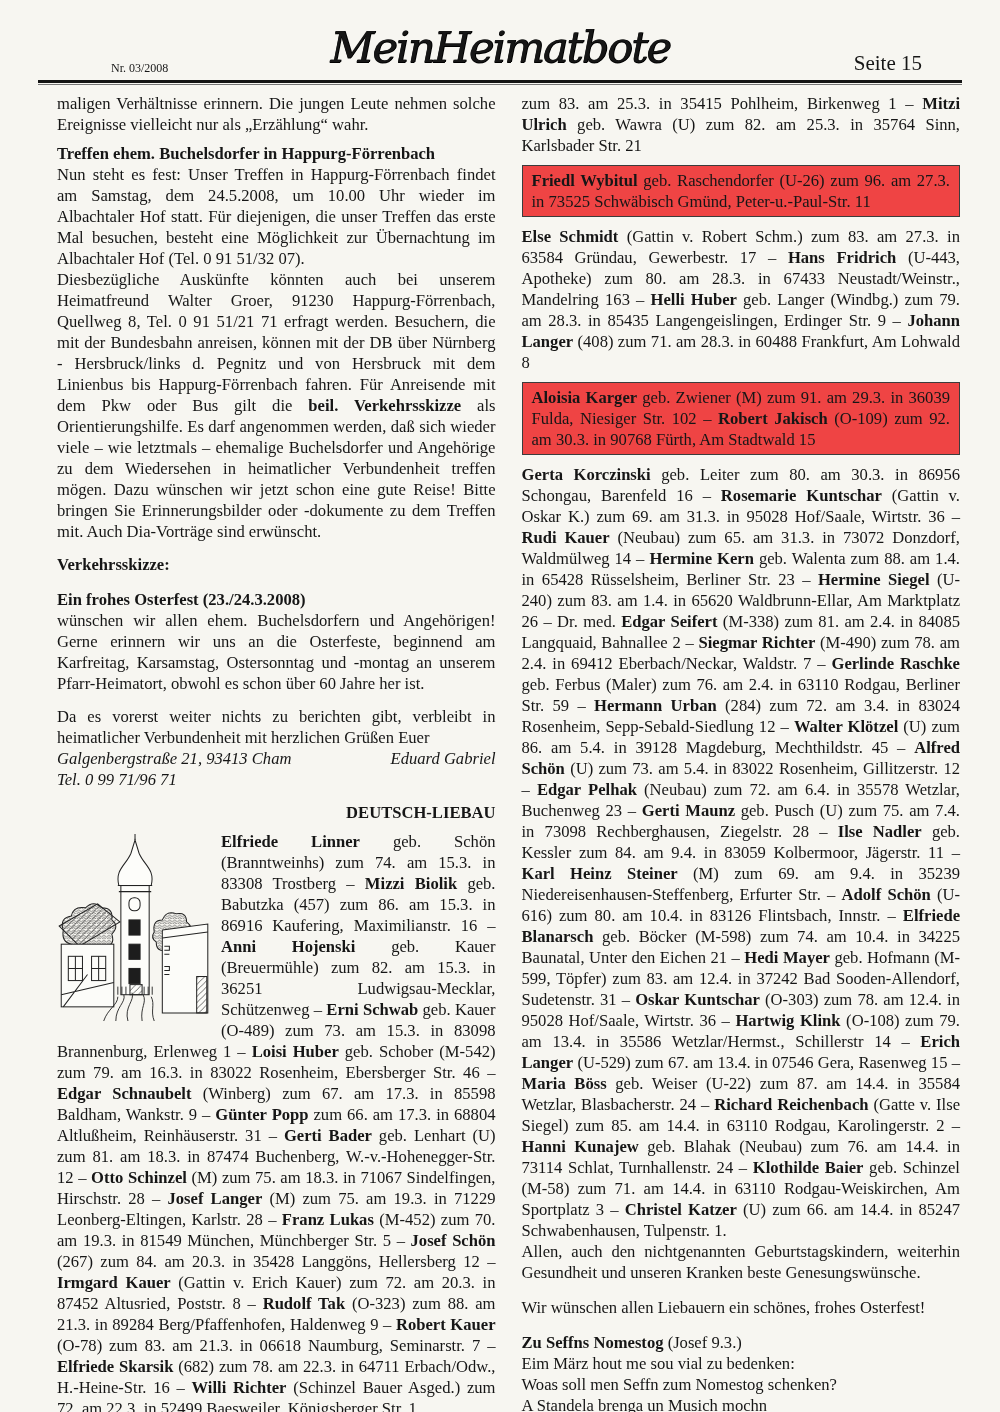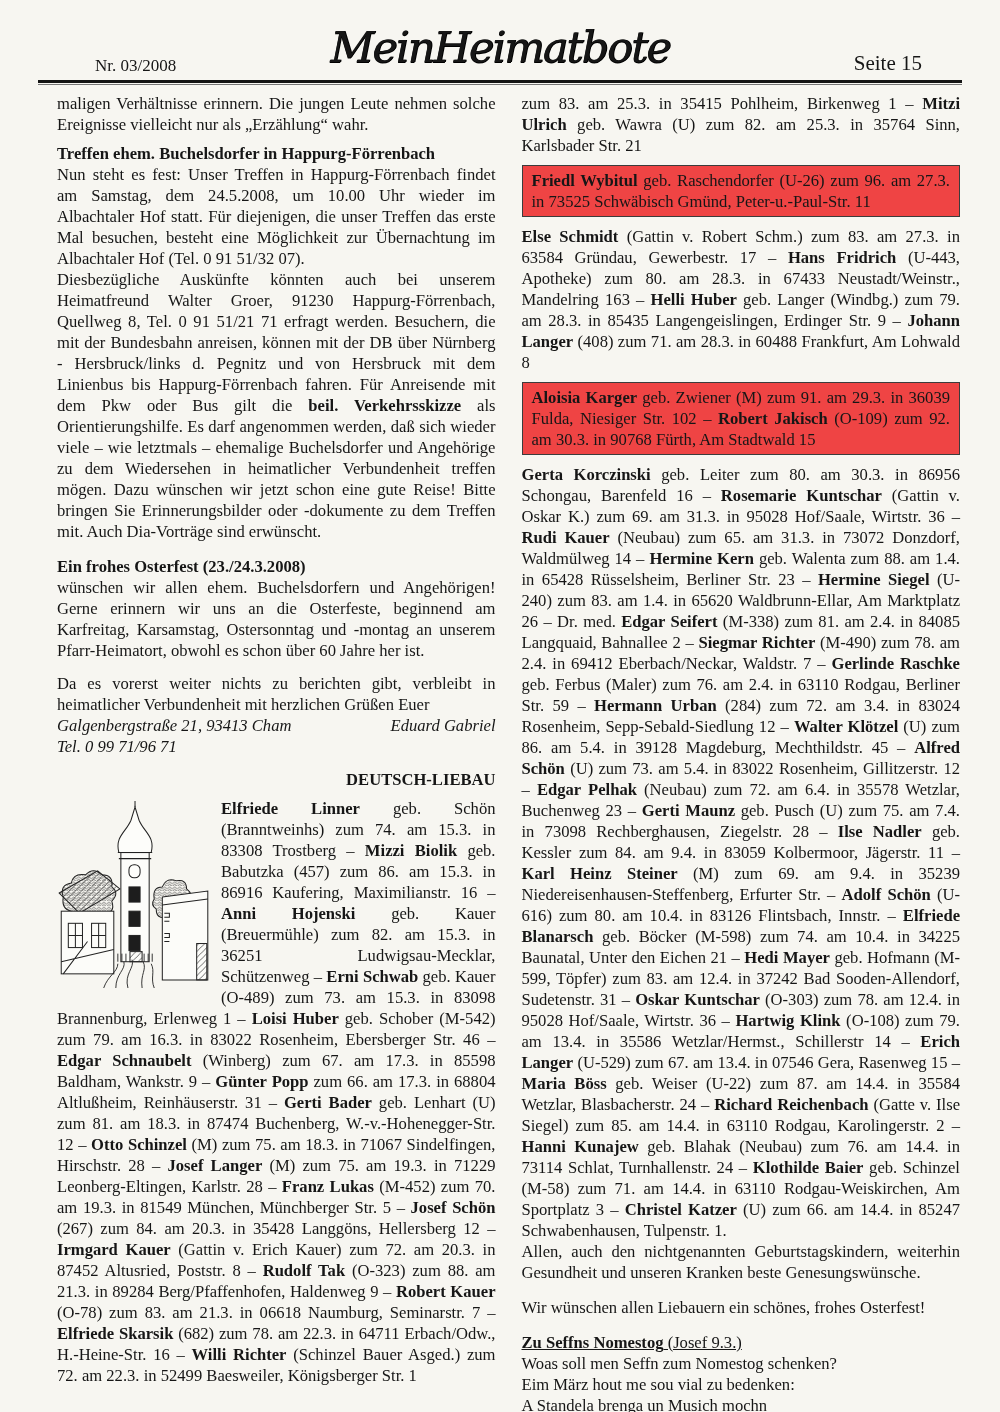--- a/index.html
+++ b/index.html
@@ -8,21 +8,21 @@
     width:1000px;height:1412px;
     margin:0 auto;
     background:#f7f6f1;
     color:#161616;
     font-family:"Liberation Serif","DejaVu Serif",serif;
     overflow:hidden;
     box-sizing:border-box;
   }
   
   .hdr{position:relative;height:80px;margin:0 38px 0 38px;}
-  .issue{position:absolute;left:57px;bottom:4px;font-size:17px;}
+  .issue{position:absolute;left:73px;bottom:4px;font-size:12px;}
   .pageno{position:absolute;right:40px;bottom:4px;font-size:21px;}
   .masthead{
     position:absolute;left:0;right:0;top:22px;text-align:center;
     font-family:"DejaVu Serif",serif;font-weight:normal;font-style:italic;
     font-size:43px;letter-spacing:-2px;
     text-shadow:1px 0 #000, 0 1px #000;
   }
   .rule{margin:0 38px;border-top:3px solid #141414;border-bottom:1px solid #777;height:1px;}
   
   .columns{display:flex;gap:26px;padding:8px 40px 0 57px;}
@@ -36,21 +36,21 @@
   .box{
     border:1.5px solid #3c3c3c;
     background:#ef4444;
     padding:4px 9px;
     margin:9px 0;
   }
   .sig-name{float:right;font-style:italic;}
   .sig{text-align:left;font-style:italic;}
   .church{float:left;width:152px;height:188px;margin:2px 12px 2px 0;}
   .poem-line{text-align:left;}
-  .poem-head{text-align:left;text-decoration:underline;}
+  .poem-head{text-align:left;}
   b{font-weight:bold;}
 </style>
 </head>
 <body>
 
 <div class="page">
 
   <div class="hdr">
     <span class="issue">Nr. 03/2008</span>
     <div class="masthead">MeinHeimatbote</div>
@@ -60,20 +60,21 @@
 
   <div class="columns">
 
     <section class="col">
       <p>maligen Verhältnisse erinnern. Die jungen Leute nehmen solche Ereignisse vielleicht nur als „Erzählung“ wahr.</p>
 
       <h3 class="mt8">Treffen ehem. Buchelsdorfer in Happurg-Förrenbach</h3>
       <p>Nun steht es fest: Unser Treffen in Happurg-Förrenbach findet am Samstag, dem 24.5.2008, um 10.00 Uhr wieder im Albachtaler Hof statt. Für diejenigen, die unser Treffen das erste Mal besuchen, besteht eine Möglichkeit zur Übernachtung im Albachtaler Hof (Tel. 0 91 51/32 07).</p>
       <p><span>Diesbezügliche Auskünfte könnten auch bei unserem Heimatfreund Walter Groer, 91230 Happurg-Förrenbach, Quellweg 8, Tel. 0 91 51/21 71 erfragt werden. Besuchern, die mit der Bundesbahn anreisen, können mit der DB über Nürnberg - Hersbruck/links d. Pegnitz und von Hersbruck mit dem Linienbus bis Happurg-Förrenbach fahren. Für Anreisende mit dem Pkw oder Bus gilt die </span><b>beil. Verkehrsskizze</b><span> als Orientierungshilfe. Es darf angenommen werden, daß sich wieder viele – wie letztmals – ehemalige Buchelsdorfer und Angehörige zu dem Wiedersehen in heimatlicher Verbundenheit treffen mögen. Dazu wünschen wir jetzt schon eine gute Reise! Bitte bringen Sie Erinnerungsbilder oder -dokumente zu dem Treffen mit. Auch Dia-Vorträge sind erwünscht.</span></p>
 
+      <h3 class="mt12">Verkehrsskizze:</h3>
 
       <h3 class="mt14">Ein frohes Osterfest (23./24.3.2008)</h3>
       <p>wünschen wir allen ehem. Buchelsdorfern und Angehörigen! Gerne erinnern wir uns an die Osterfeste, beginnend am Karfreitag, Karsamstag, Ostersonntag und -montag an unserem Pfarr-Heimatort, obwohl es schon über 60 Jahre her ist.</p>
 
       <p class="mt12"><span>Da es vorerst weiter nichts zu berichten gibt, verbleibt in heimatlicher Verbundenheit mit herzlichen Grüßen Euer</span><i class="sig-name">Eduard Gabriel</i></p>
       <div class="sig">Galgenbergstraße 21, 93413 Cham</div>
       <div class="sig">Tel. 0 99 71/96 71</div>
 
       <h3 class="center mt12">DEUTSCH-LIEBAU</h3>
 
@@ -133,20 +134,20 @@
 
       <div class="box"><b>Aloisia Karger</b><span> geb. Zwiener (M) zum 91. am 29.3. in 36039 Fulda, Niesiger Str. 102 – </span><b>Robert Jakisch</b><span> (O-109) zum 92. am 30.3. in 90768 Fürth, Am Stadtwald 15</span></div>
 
       <p><b>Gerta Korczinski</b><span> geb. Leiter zum 80. am 30.3. in 86956 Schongau, Barenfeld 16 – </span><b>Rosemarie Kuntschar</b><span> (Gattin v. Oskar K.) zum 69. am 31.3. in 95028 Hof/Saale, Wirtstr. 36 – </span><b>Rudi Kauer</b><span> (Neubau) zum 65. am 31.3. in 73072 Donzdorf, Waldmülweg 14 – </span><b>Hermine Kern</b><span> geb. Walenta zum 88. am 1.4. in 65428 Rüsselsheim, Berliner Str. 23 – </span><b>Hermine Siegel</b><span> (U-240) zum 83. am 1.4. in 65620 Waldbrunn-Ellar, Am Marktplatz 26 – Dr. med. </span><b>Edgar Seifert</b><span> (M-338) zum 81. am 2.4. in 84085 Langquaid, Bahnallee 2 – </span><b>Siegmar Richter</b><span> (M-490) zum 78. am 2.4. in 69412 Eberbach/Neckar, Waldstr. 7 – </span><b>Gerlinde Raschke</b><span> geb. Ferbus (Maler) zum 76. am 2.4. in 63110 Rodgau, Berliner Str. 59 – </span><b>Hermann Urban</b><span> (284) zum 72. am 3.4. in 83024 Rosenheim, Sepp-Sebald-Siedlung 12 – </span><b>Walter Klötzel</b><span> (U) zum 86. am 5.4. in 39128 Magdeburg, Mechthildstr. 45 – </span><b>Alfred Schön</b><span> (U) zum 73. am 5.4. in 83022 Rosenheim, Gillitzerstr. 12 – </span><b>Edgar Pelhak</b><span> (Neubau) zum 72. am 6.4. in 35578 Wetzlar, Buchenweg 23 – </span><b>Gerti Maunz</b><span> geb. Pusch (U) zum 75. am 7.4. in 73098 Rechberghausen, Ziegelstr. 28 – </span><b>Ilse Nadler</b><span> geb. Kessler zum 84. am 9.4. in 83059 Kolbermoor, Jägerstr. 11 – </span><b>Karl Heinz Steiner</b><span> (M) zum 69. am 9.4. in 35239 Niedereisenhausen-Steffenberg, Erfurter Str. – </span><b>Adolf Schön</b><span> (U-616) zum 80. am 10.4. in 83126 Flintsbach, Innstr. – </span><b>Elfriede Blanarsch</b><span> geb. Böcker (M-598) zum 74. am 10.4. in 34225 Baunatal, Unter den Eichen 21 – </span><b>Hedi Mayer</b><span> geb. Hofmann (M-599, Töpfer) zum 83. am 12.4. in 37242 Bad Sooden-Allendorf, Sudetenstr. 31 – </span><b>Oskar Kuntschar</b><span> (O-303) zum 78. am 12.4. in 95028 Hof/Saale, Wirtstr. 36 – </span><b>Hartwig Klink</b><span> (O-108) zum 79. am 13.4. in 35586 Wetzlar/Hermst., Schillerstr 14 – </span><b>Erich Langer</b><span> (U-529) zum 67. am 13.4. in 07546 Gera, Rasenweg 15 – </span><b>Maria Böss</b><span> geb. Weiser (U-22) zum 87. am 14.4. in 35584 Wetzlar, Blasbacherstr. 24 – </span><b>Richard Reichenbach</b><span> (Gatte v. Ilse Siegel) zum 85. am 14.4. in 63110 Rodgau, Karolingerstr. 2 – </span><b>Hanni Kunajew</b><span> geb. Blahak (Neubau) zum 76. am 14.4. in 73114 Schlat, Turnhallenstr. 24 – </span><b>Klothilde Baier</b><span> geb. Schinzel (M-58) zum 71. am 14.4. in 63110 Rodgau-Weiskirchen, Am Sportplatz 3 – </span><b>Christel Katzer</b><span> (U) zum 66. am 14.4. in 85247 Schwabenhausen, Tulpenstr. 1.</span></p>
       <p>Allen, auch den nichtgenannten Geburtstagskindern, weiterhin Gesundheit und unseren Kranken beste Genesungswünsche.</p>
 
       <p class="mt14">Wir wünschen allen Liebauern ein schönes, frohes Osterfest!</p>
 
       <p class="mt14 poem-head"><b>Zu Seffns Nomestog</b><span> (Josef 9.3.)</span></p>
       <div>
+          <div class="poem-line">Eim März hout me sou vial zu bedenken:</div>
           <div class="poem-line">Woas soll men Seffn zum Nomestog schenken?</div>
-          <div class="poem-line">Eim März hout me sou vial zu bedenken:</div>
           <div class="poem-line">A Standela brenga un Musich mochn</div>
         </div>
     </section>
 
   </div>
 </div>
 
 </body></html>

